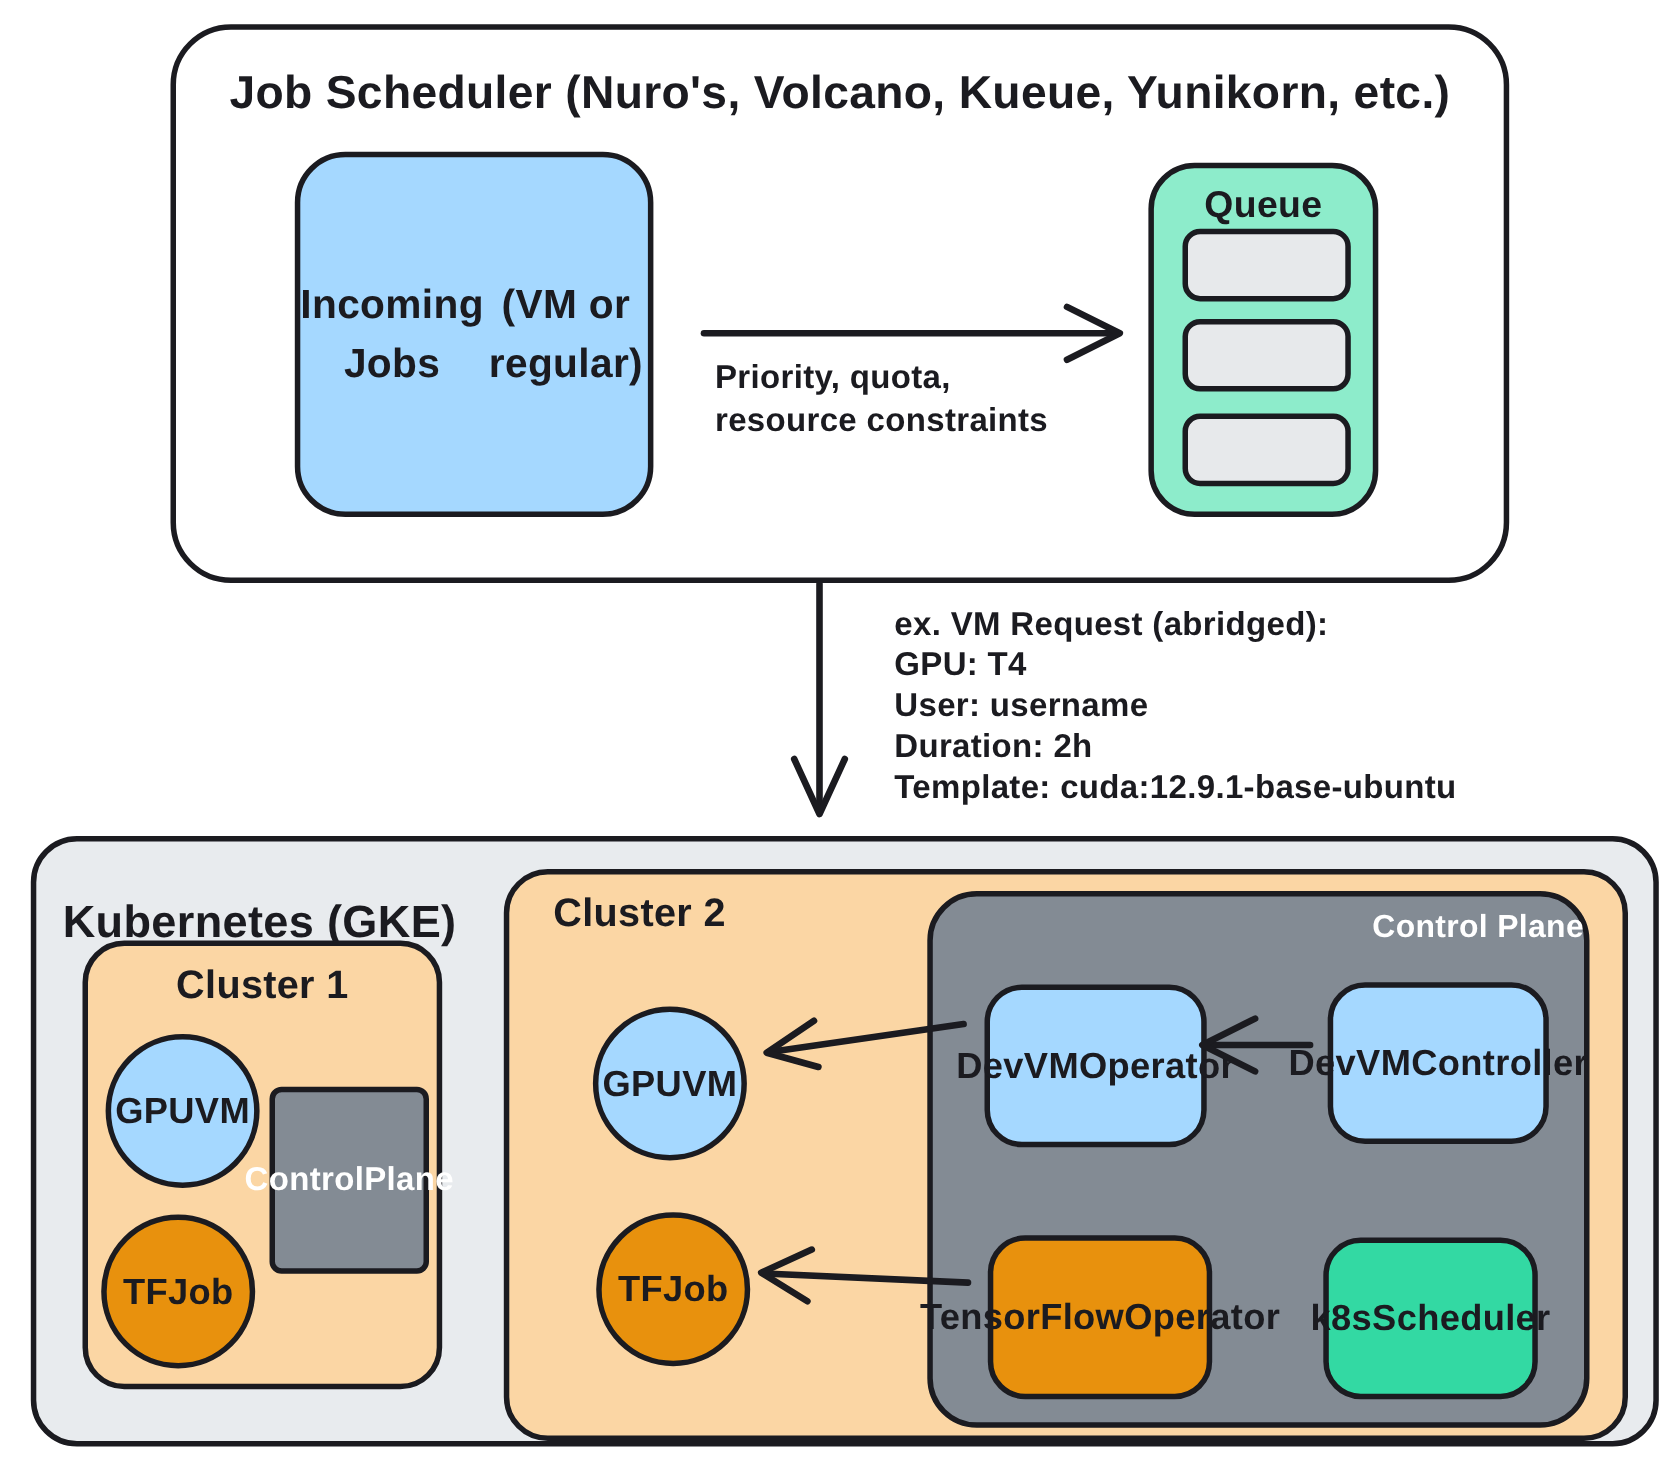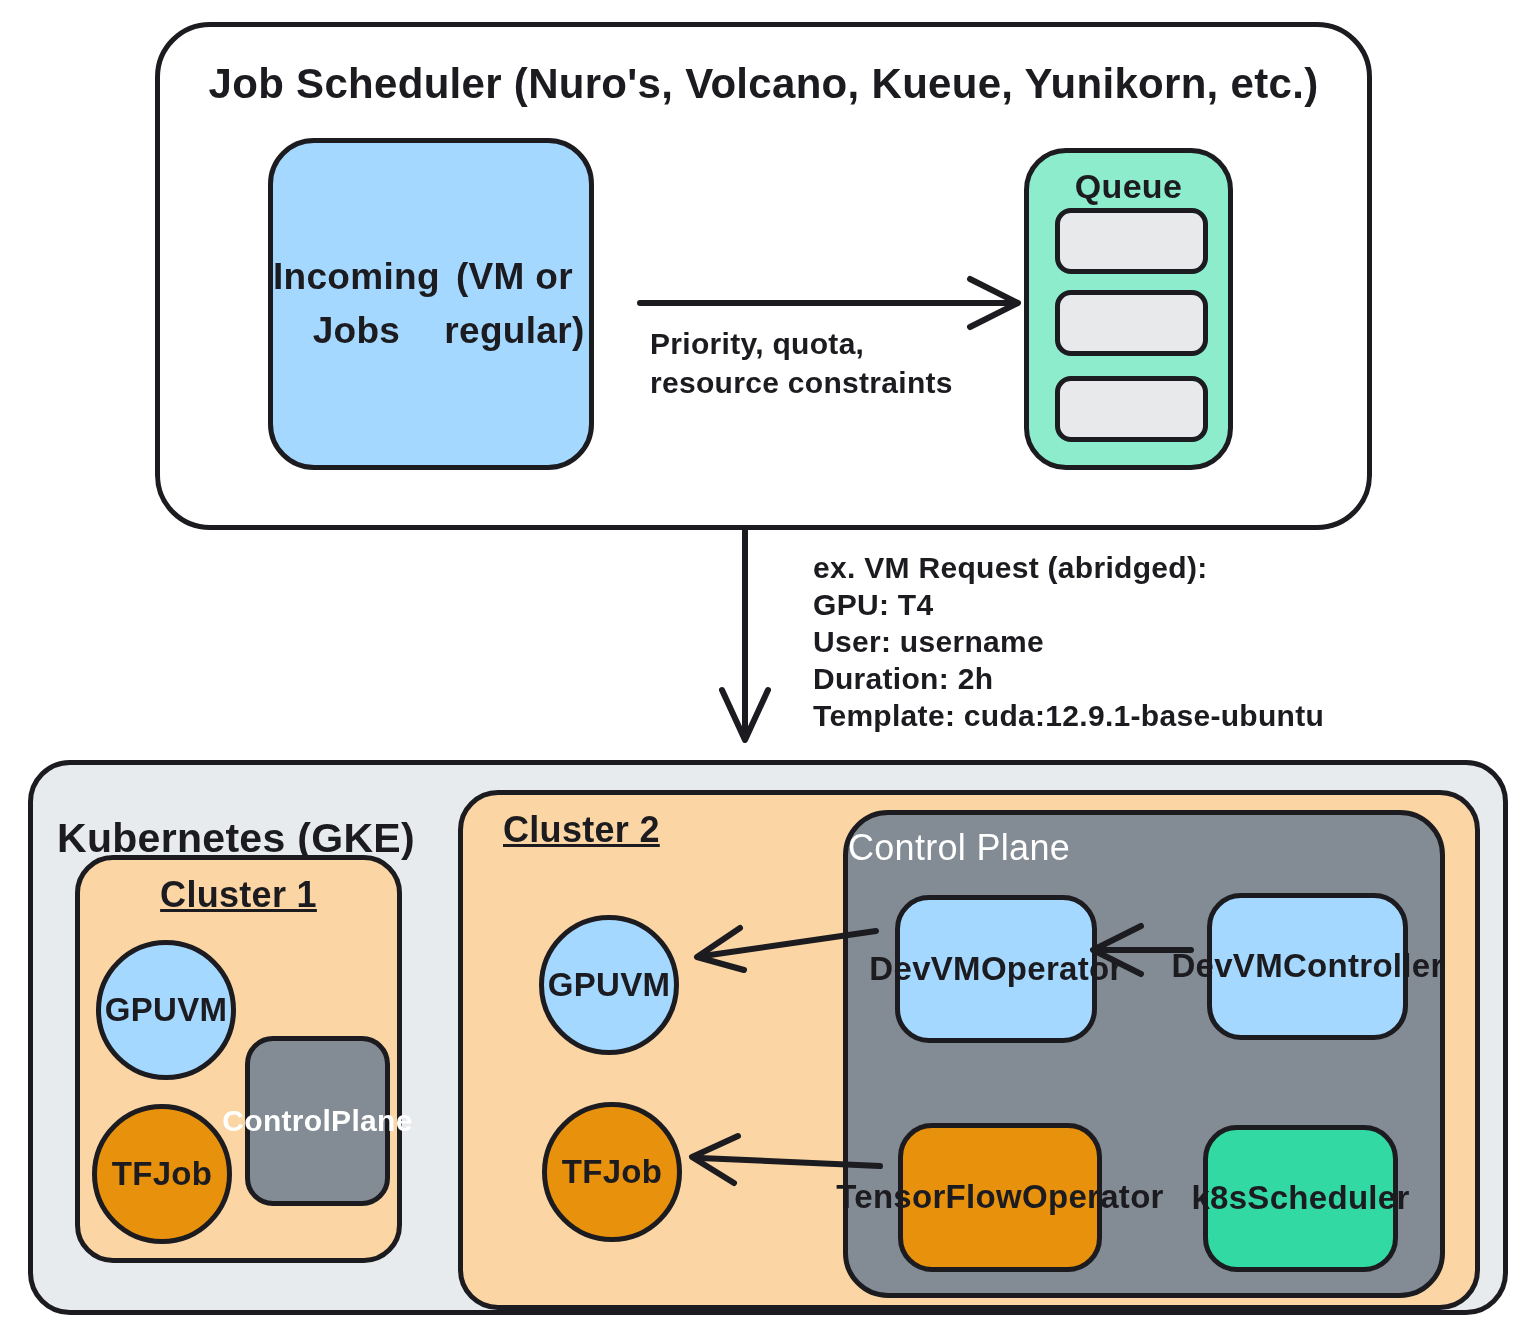--- a/index.html
+++ b/index.html
@@ -34,36 +34,36 @@
 
   
   .vm-request{left:813px;top:549px;font-size:30px;line-height:37px;font-weight:600;}
 
   
   .k8s-panel{left:28px;top:760px;width:1480px;height:555px;background:var(--panel_gray);border-radius:42px;}
   .k8s-title{left:24px;top:14px;font-size:41px;font-weight:600;margin-top:36px;}
 
   .cluster1{left:42px;top:90px;width:327px;height:408px;background:var(--peach);border-radius:38px;}
   .cluster2{left:425px;top:25px;width:1022px;height:520px;background:var(--peach);border-radius:40px;}
-  .cluster-title{font-size:36px;font-weight:600;text-decoration:underline;}
+  .cluster-title{font-size:36px;font-weight:600;}
   .cluster1-title{left:0;top:14px;width:100%;text-align:center;}
   .cluster2-title{left:40px;top:14px;}
 
   .circle{border-radius:50%;width:140px;height:140px;font-size:33px;line-height:1.3;font-weight:600;}
   .gpu-vm{background:var(--blue);}
   .tf-job{background:var(--orange);}
   .c1-gpu{left:16px;top:80px;}
   .c1-tf{left:12px;top:244px;}
   .c2-gpu{left:76px;top:120px;}
   .c2-tf{left:79px;top:307px;}
 
-  .cp-small{left:165px;top:128px;width:145px;height:170px;background:var(--gray);border-radius:28px;color:#fff;font-size:30px;line-height:1.4;font-weight:600;margin-top:48px;}
+  .cp-small{left:165px;top:128px;width:145px;height:170px;background:var(--gray);border-radius:11px;color:#fff;font-size:30px;line-height:1.4;font-weight:600;}
 
   .cp-large{left:380px;top:15px;width:602px;height:488px;background:var(--gray);border-radius:45px;}
-  .cp-large-title{left:0;top:12px;width:100%;text-align:left;color:#fff;font-size:36px;font-weight:400;}
+  .cp-large-title{left:0;top:12px;width:100%;text-align:right;color:#fff;font-size:29px;font-weight:700;}
   .cp-node{border-radius:34px;font-size:33px;line-height:1.35;font-weight:600;}
   .devvm-operator{left:47px;top:80px;width:202px;height:148px;background:var(--blue);}
   .devvm-controller{left:359px;top:78px;width:201px;height:147px;background:var(--blue);}
   .tensorflow-operator{left:50px;top:308px;width:204px;height:149px;background:var(--orange);}
   .k8s-scheduler{left:355px;top:310px;width:195px;height:147px;background:var(--teal);}
 
   
   .arrows{left:0;top:0;width:1527px;height:1338px;pointer-events:none;}
   .arrows path{stroke:var(--ink);stroke-width:6;fill:none;stroke-linecap:round;stroke-linejoin:round;}
 </style>
@@ -78,21 +78,21 @@
     <div class="abs box ctr incoming-jobs" style="left:108px;top:111px;">
       <span>Incoming Jobs</span>
       <span>(VM or regular)</span>
     </div>
 
     <div class="abs flow-label" style="left:490px;top:297px;">
       <div>Priority, quota,</div>
       <div>resource constraints</div>
     </div>
 
-    <div class="abs box queue" style="left:864px;top:121px;">
+    <div class="abs box queue" style="left:884px;top:121px;">
       <div class="abs queue-title">Queue</div>
       <div class="abs box queue-slot slot1"></div>
       <div class="abs box queue-slot slot2"></div>
       <div class="abs box queue-slot slot3"></div>
     </div>
   </section>
 
   <div class="abs vm-request">
     <div>ex. VM Request (abridged):</div>
     <div>GPU: T4</div>

